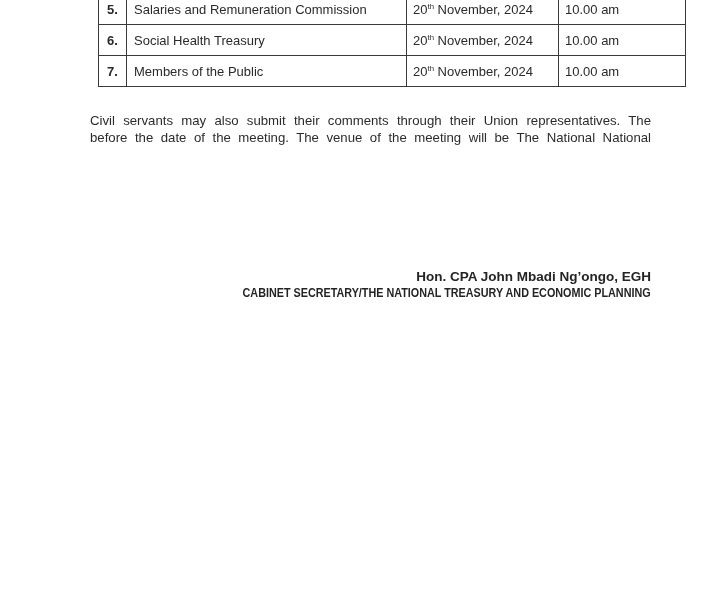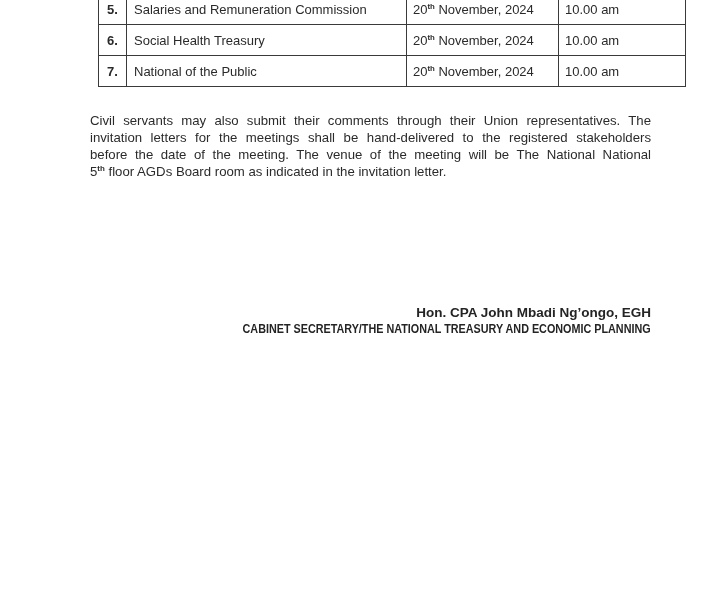--- a/index.html
+++ b/index.html
@@ -33,21 +33,20 @@
   }
   td.col-num  { width: 27px;  text-align: center; font-weight: bold; }
   td.col-name { width: 272px; padding-left: 7px; }
   td.col-date { width: 145px; padding-left: 6px; }
   td.col-time { width: 120px; padding-left: 6px; }
 
   sup.ord {
     font-size: 0.6em;
     vertical-align: super;
     line-height: 0;
-    font-weight: bold;
   }
 
   
   .body-para {
     position: absolute;
     left: 90px;
     top: 112px;
     width: 561px;
     font-size: 13.2px;
     line-height: 17px;
@@ -59,21 +58,20 @@
   }
 
   
   .signature {
     position: absolute;
     right: 69px;
     top: 269px;
     text-align: right;
     font-weight: bold;
     color: #242424;
-    margin-top: 36px;
   }
   .sig-name {
     font-size: 13.5px;
     line-height: 16px;
     white-space: nowrap;
   }
   .sig-title {
     font-size: 13px;
     line-height: 16px;
     white-space: nowrap;
@@ -95,32 +93,30 @@
         <td class="col-time">10.00 am</td>
       </tr>
       <tr>
         <td class="col-num">6.</td>
         <td class="col-name">Social Health Treasury</td>
         <td class="col-date"><span>20</span><sup class="ord">th</sup><span> November, 2024</span></td>
         <td class="col-time">10.00 am</td>
       </tr>
       <tr>
         <td class="col-num">7.</td>
-        <td class="col-name">National of the Public</td>
+        <td class="col-name">Members of the Public</td>
         <td class="col-date"><span>20</span><sup class="ord">th</sup><span> November, 2024</span></td>
         <td class="col-time">10.00 am</td>
       </tr>
     </tbody>
   </table>
 
   <div class="body-para">
     <div class="para-line j">Civil servants may also submit their comments through their Union representatives. The</div>
-    <div class="para-line j">invitation letters for the meetings shall be hand-delivered to the registered stakeholders</div>
     <div class="para-line j">before the date of the meeting. The venue of the meeting will be The National National</div>
-    <div class="para-line"><span>5</span><sup class="ord">th</sup><span> floor AGDs Board room as indicated in the invitation letter.</span></div>
   </div>
 
   <div class="signature">
     <div class="sig-name">Hon. CPA John Mbadi Ng’ongo, EGH</div>
     <div class="sig-title">CABINET SECRETARY/THE NATIONAL TREASURY AND ECONOMIC PLANNING</div>
   </div>
 
 </div>
 
 </body></html>

